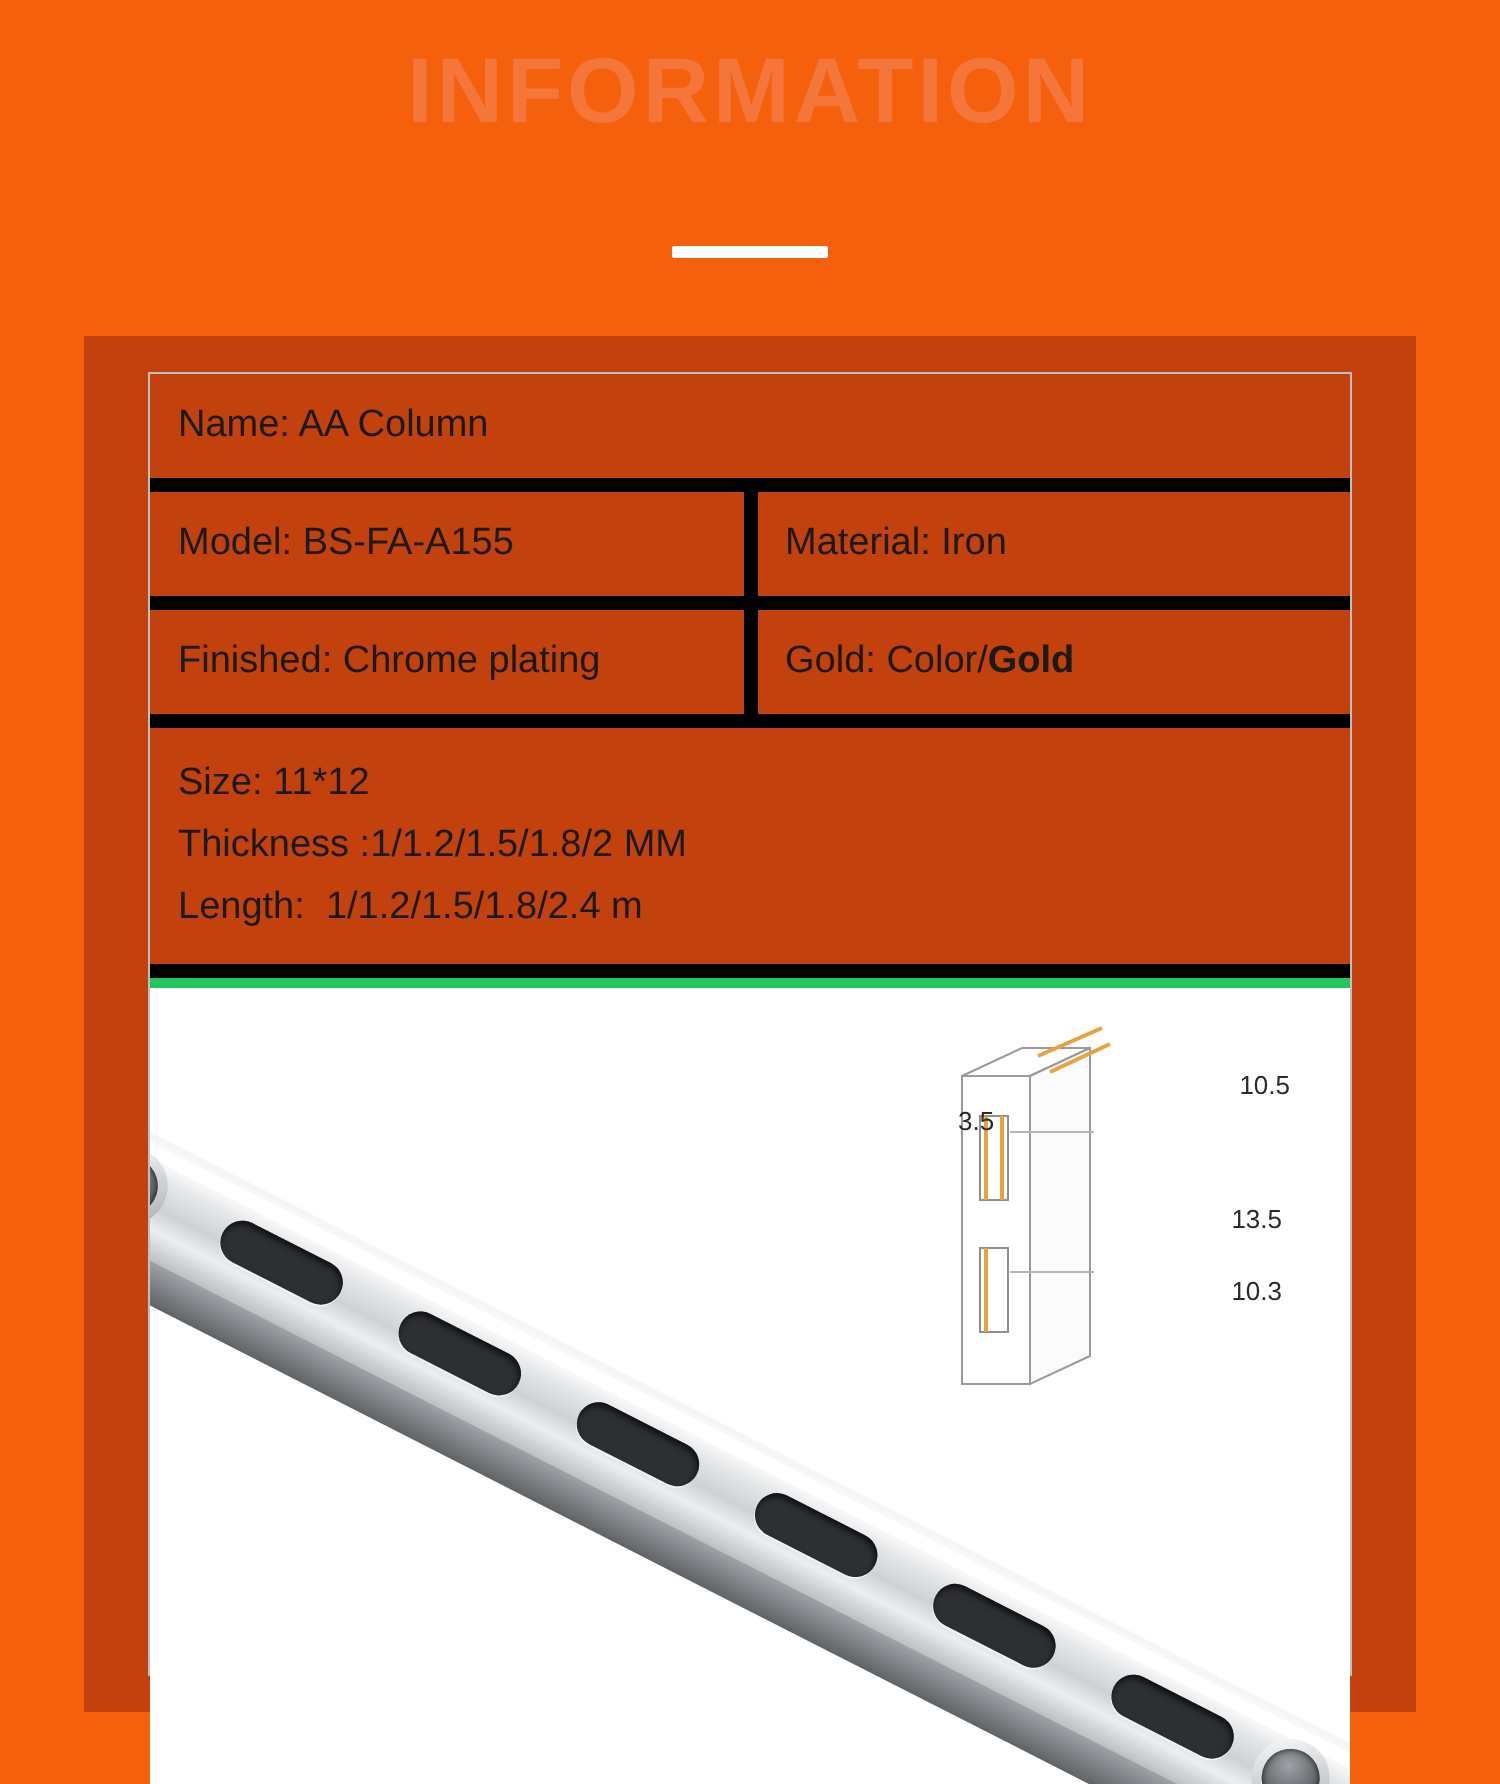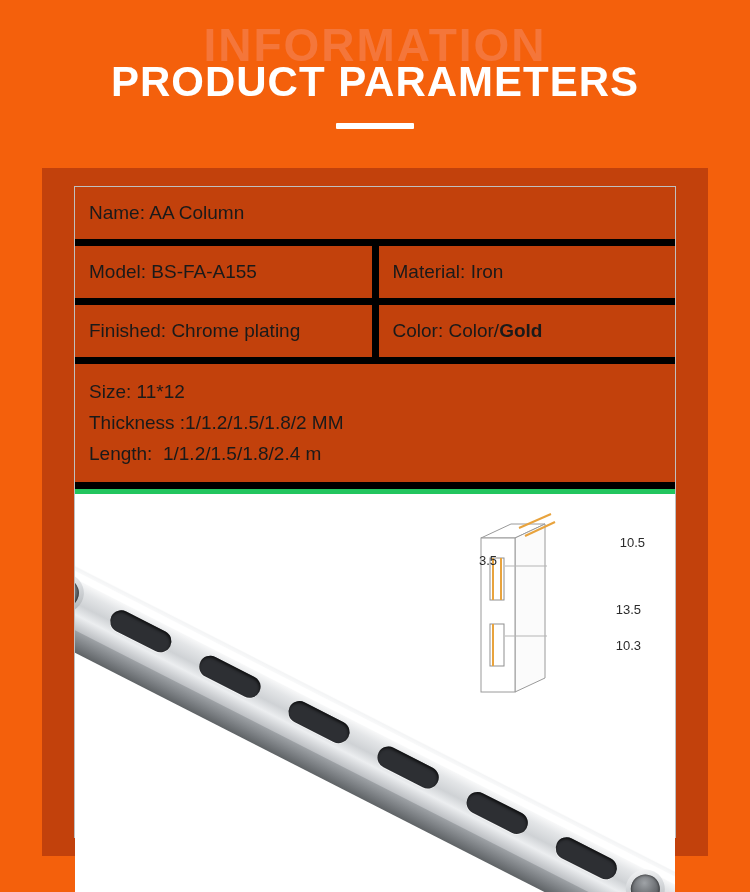--- a/index.html
+++ b/index.html
@@ -210,21 +210,20 @@
   .dim-135 { right: 8px;  top: 96px; }
   .dim-115 { right: 8px;  top: 132px; }
 </style>
 </head>
 <body>
 
 <div class="page">
 
   <div class="header">
     <div class="header-ghost">INFORMATION</div>
-    <div class="header-main">PRODUCT PARAMETERS</div>
     <div class="header-rule"></div>
   </div>
 
   <div class="card">
     <div class="card-inner">
 
       <table class="spec-table">
         <tbody>
             <tr>
           <td class="first-col last-col" colspan="2">
@@ -241,21 +240,21 @@
             <span class="label">Material:</span>
             <span>Iron</span>
           </td>
         </tr>
         <tr>
           <td class="first-col">
             <span class="label">Finished:</span>
             <span>Chrome plating</span>
           </td>
           <td class="last-col">
-            <span class="label">Color:</span>
+            <span class="label">Gold:</span>
             <span>Color/</span><span class="gold">Gold</span>
           </td>
         </tr>
         <tr>
           <td class="first-col last-col multi-cell" colspan="2">
             <div>Size: 11*12</div>
             <div>Thickness :1/1.2/1.5/1.8/2 MM</div>
             <div>Length:  1/1.2/1.5/1.8/2.4 m</div>
           </td>
         </tr>

